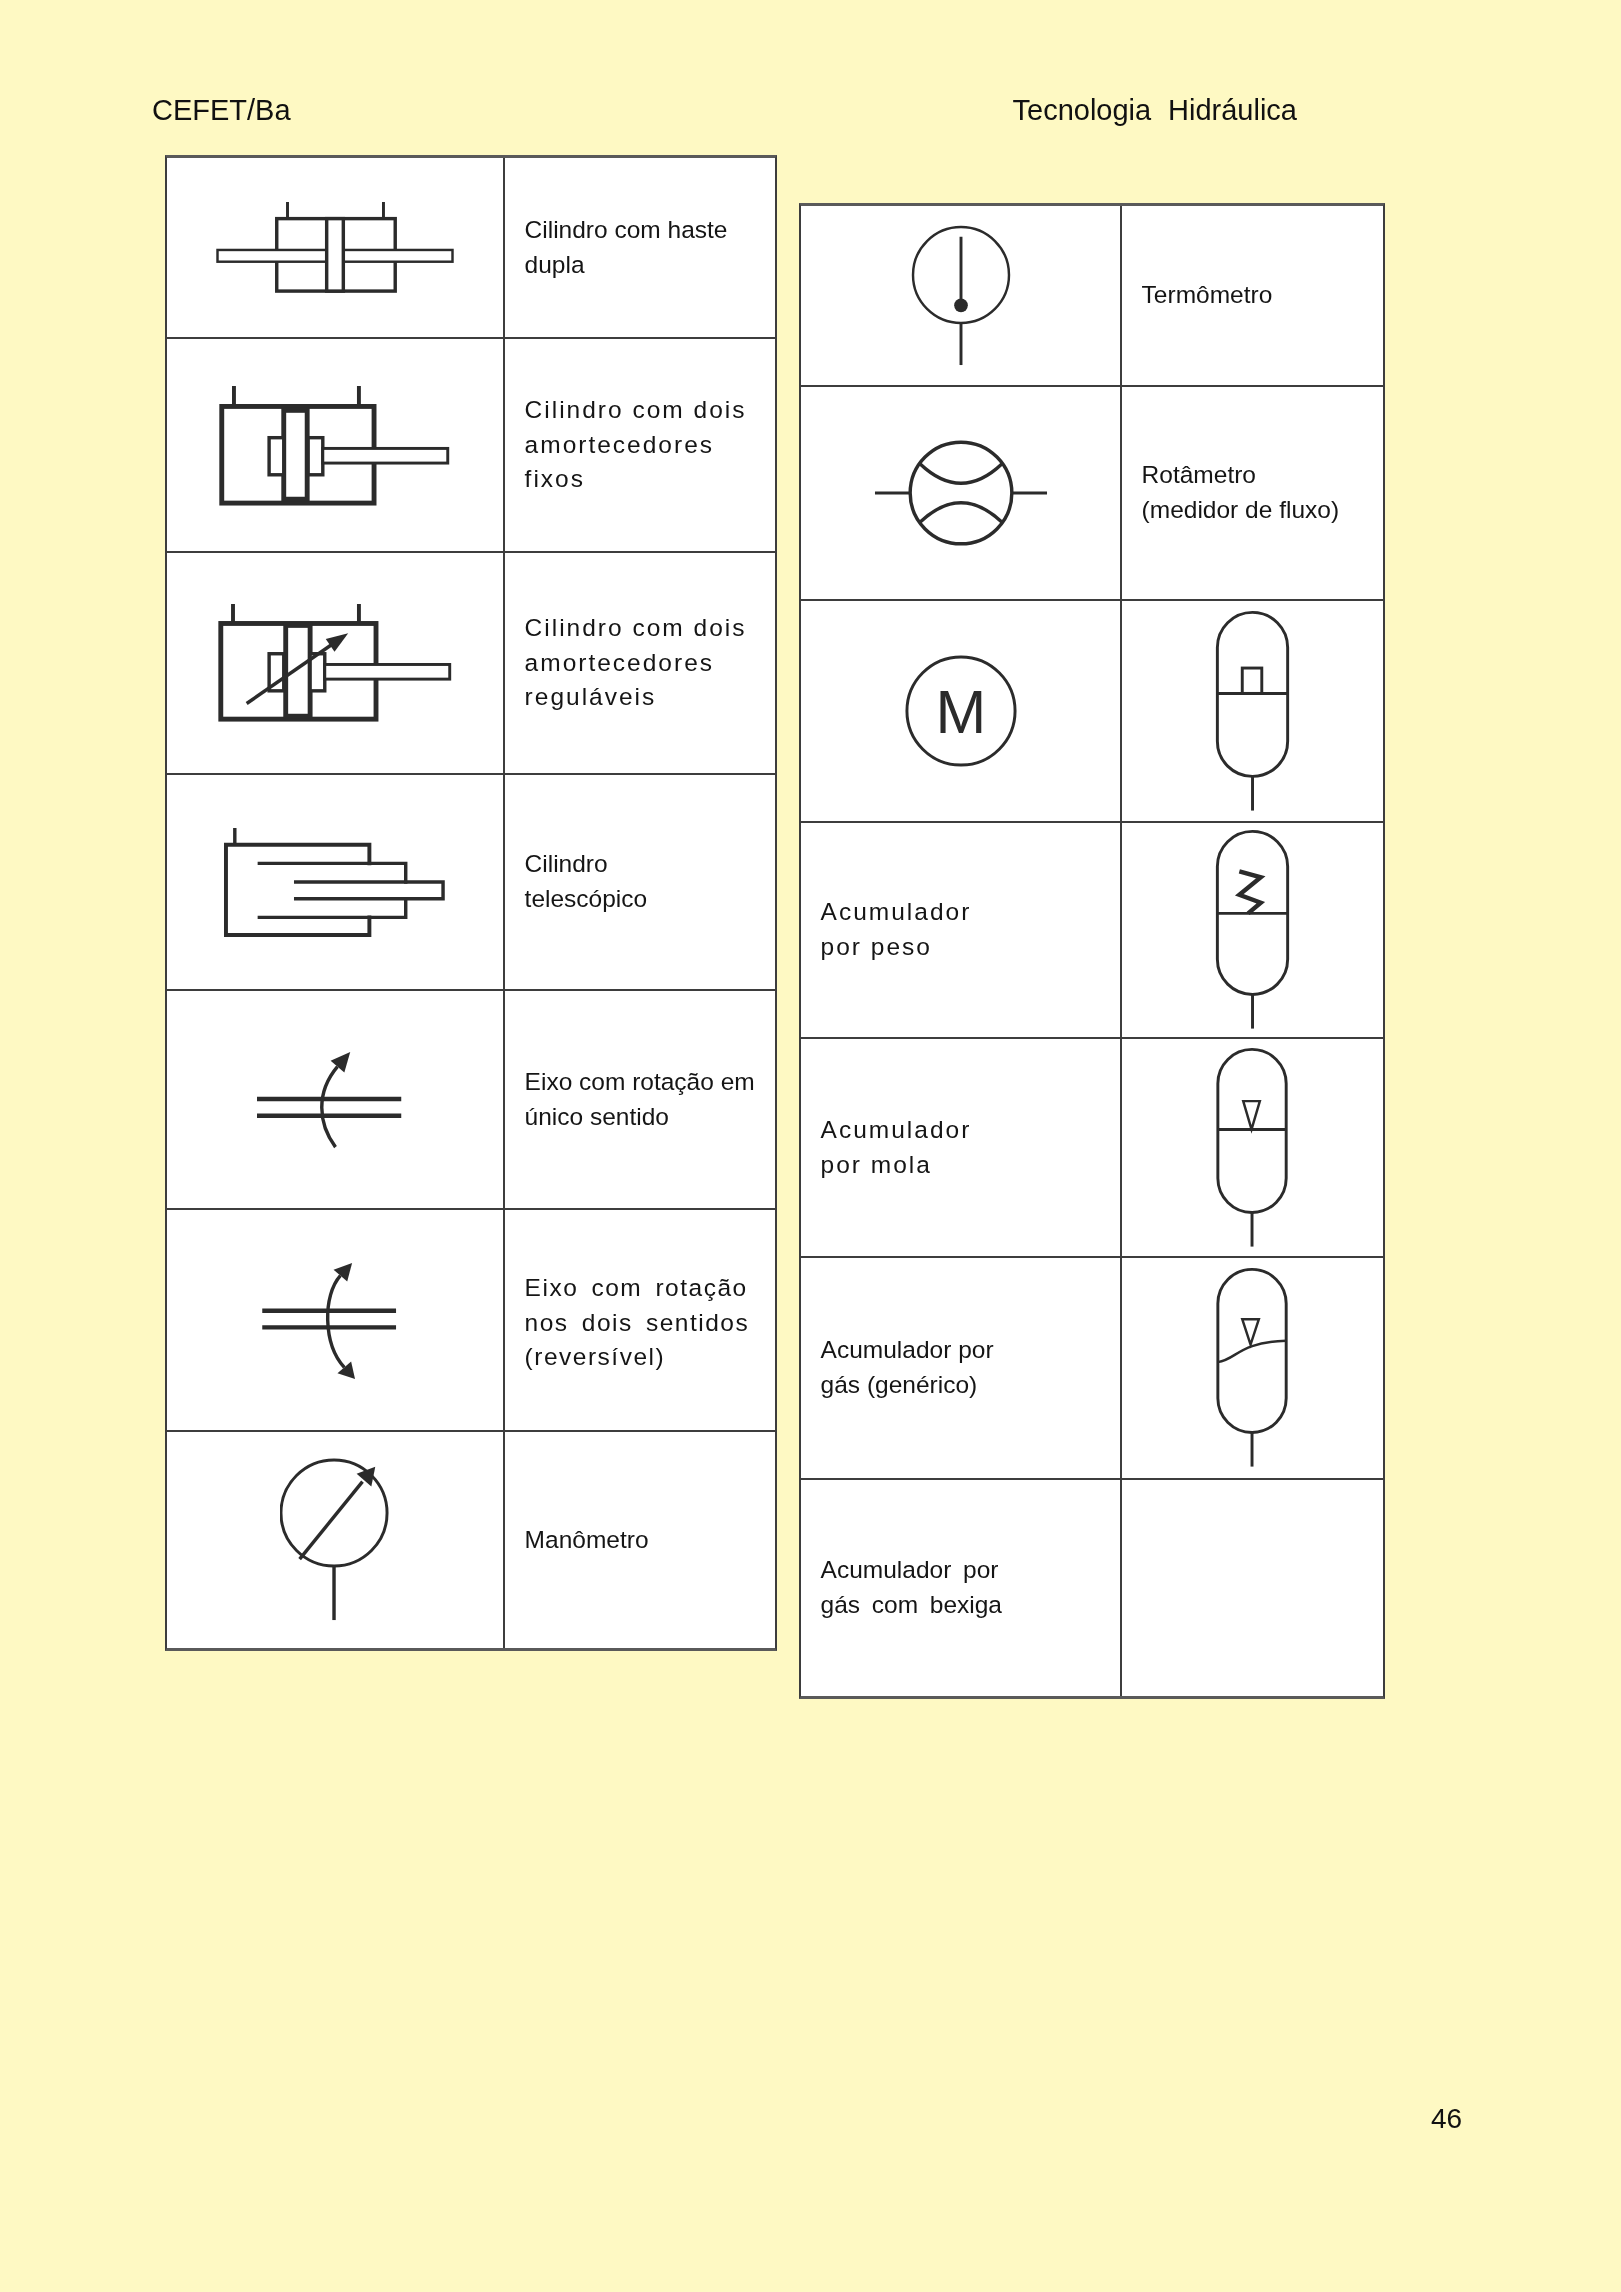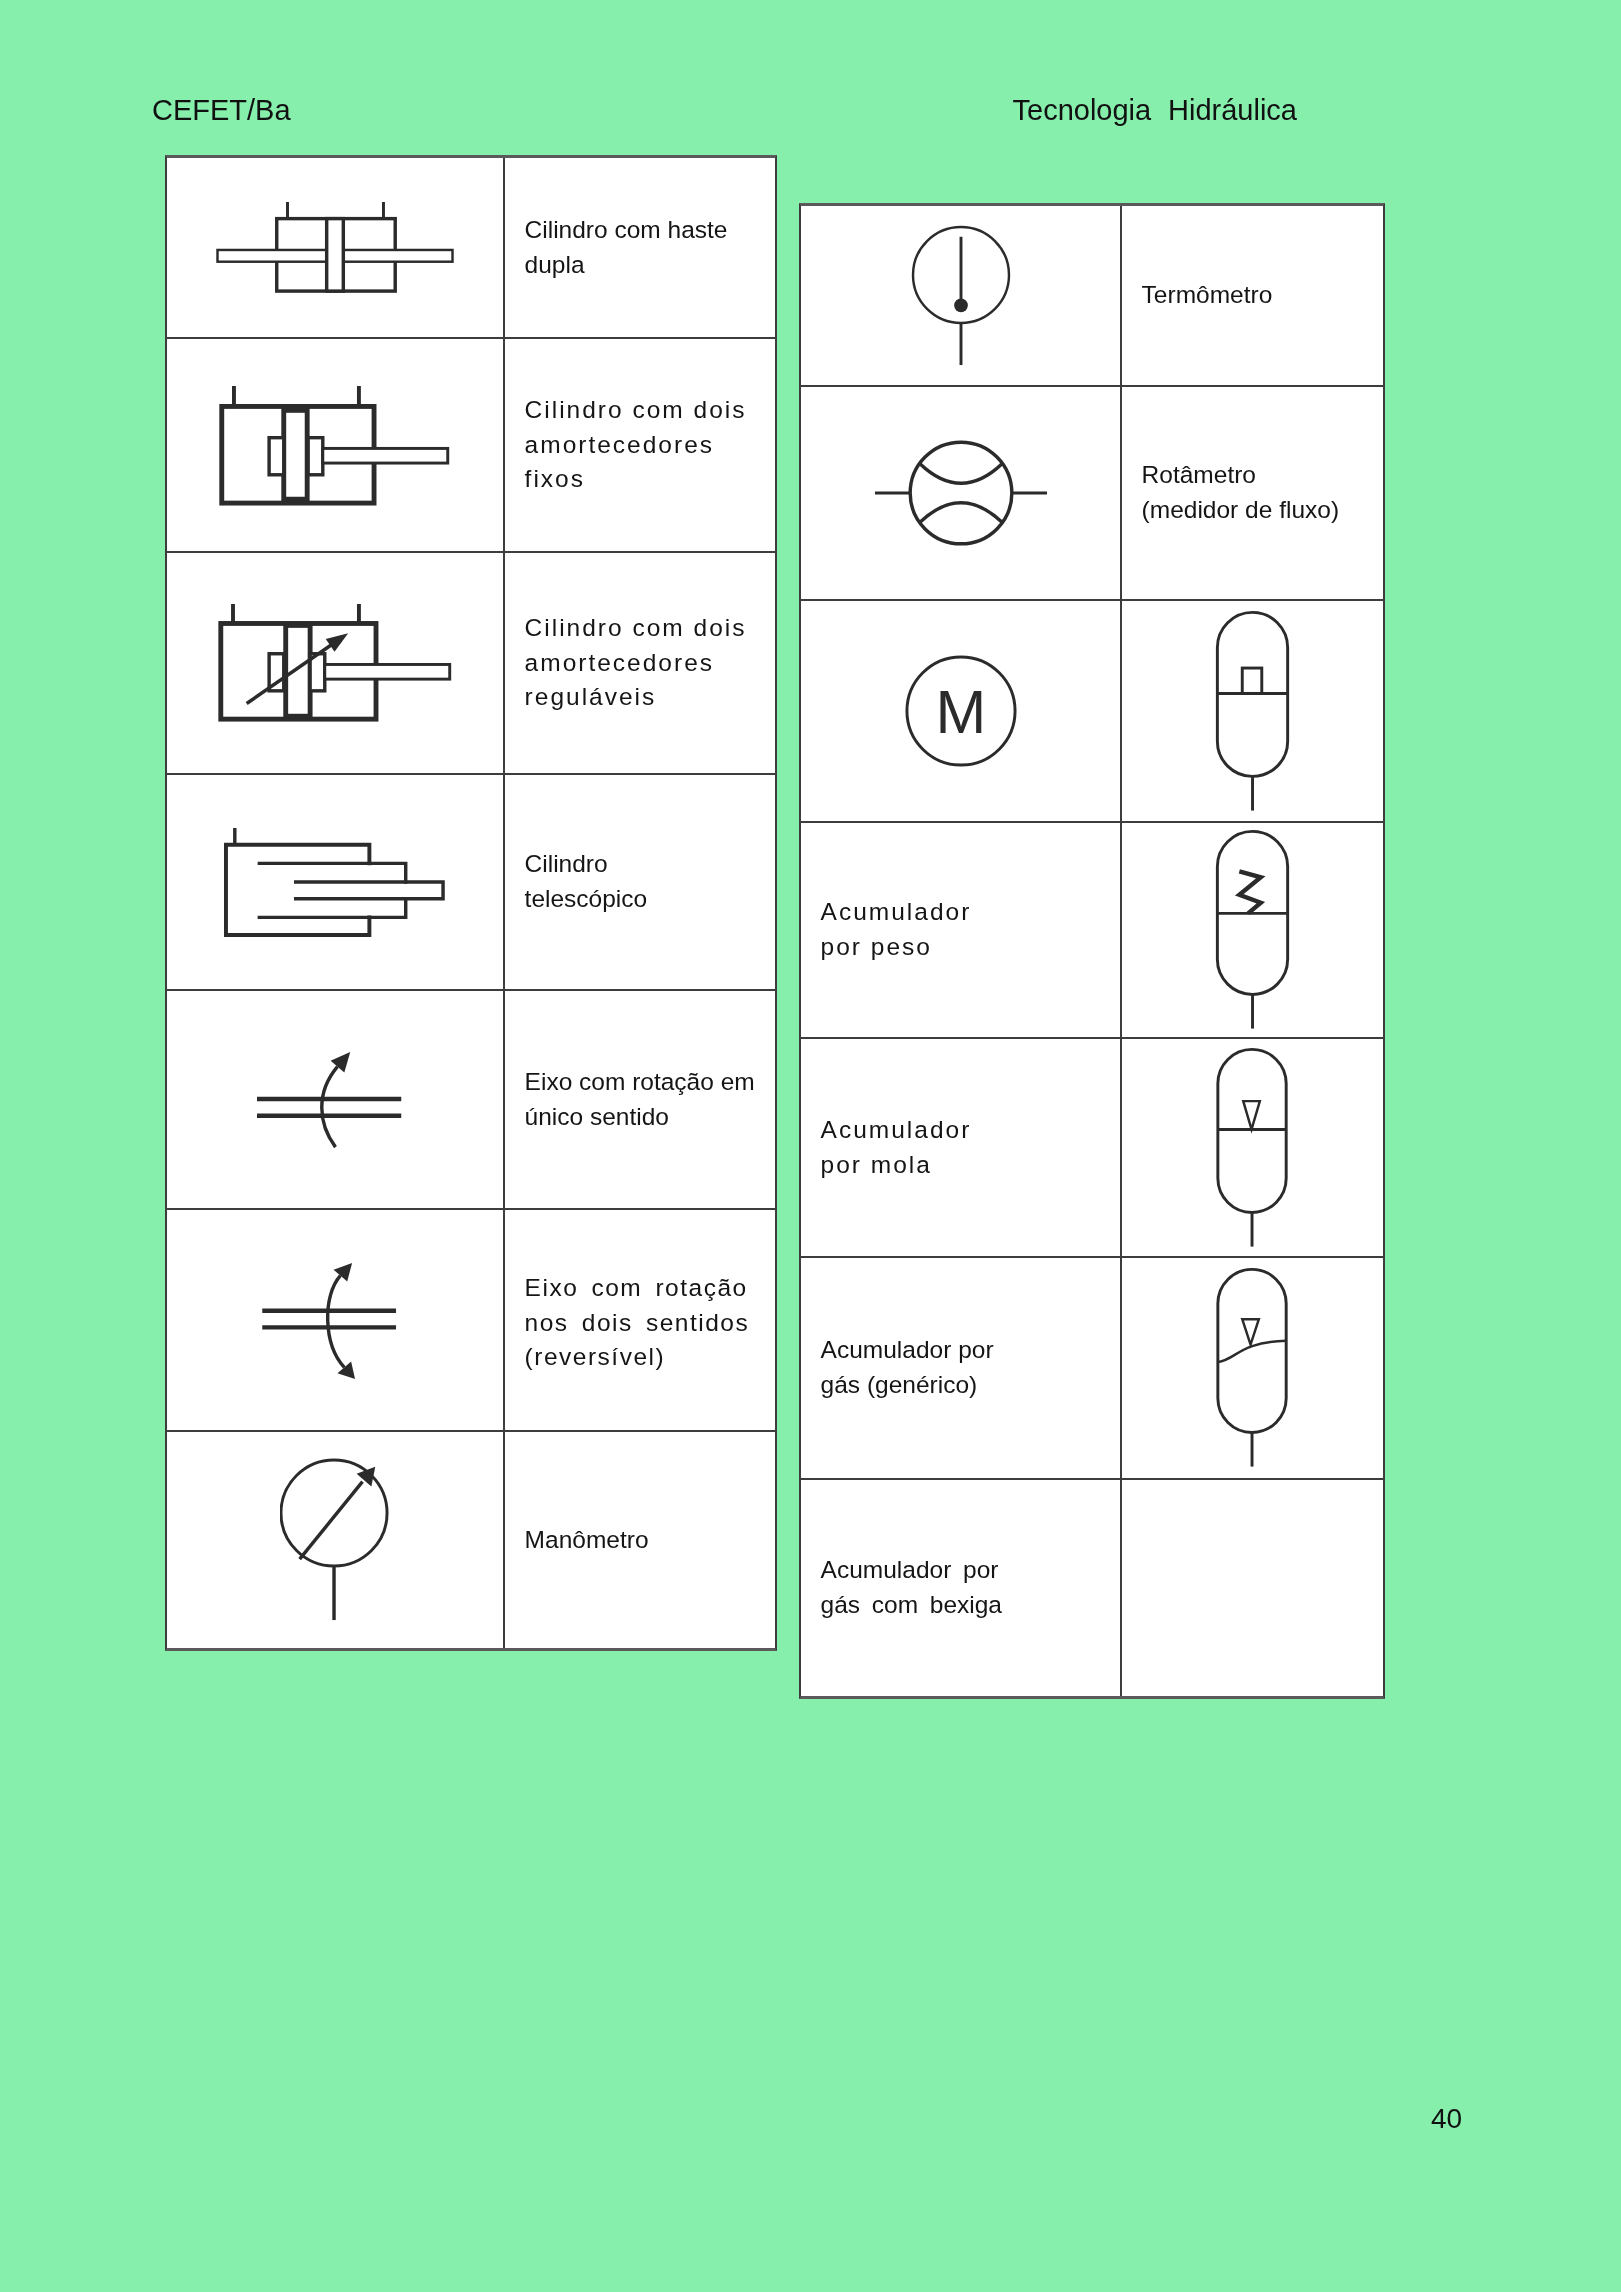--- a/index.html
+++ b/index.html
@@ -1,19 +1,19 @@
 <!DOCTYPE html>
 <html><head>
 <meta charset="utf-8">
 <style>
   html,body{margin:0;padding:0;background:#e8e8e8;}
   .page{
     position:relative;
     width:1621px;height:2293px;
-    background:#86efac;
+    background:#fef9c3;
     font-family:"Liberation Sans", sans-serif;
     color:#1a1a1a;
     overflow:hidden;
   }
   .hdr{
     position:absolute;top:94px;
     font-size:29px;color:#111;
   }
   .hdr-left{left:152px;}
   .hdr-right{right:324px;word-spacing:8.8px;}
@@ -274,16 +274,16 @@
         </svg>
       </span>
     </div>
     <div class="cell lab ws">
       <span>Acumulador por
 gás com bexiga</span>
     </div>
 
   </div>
 
-  <div class="pagenum">40</div>
+  <div class="pagenum">46</div>
 
 </div>
 
 
 </body></html>

